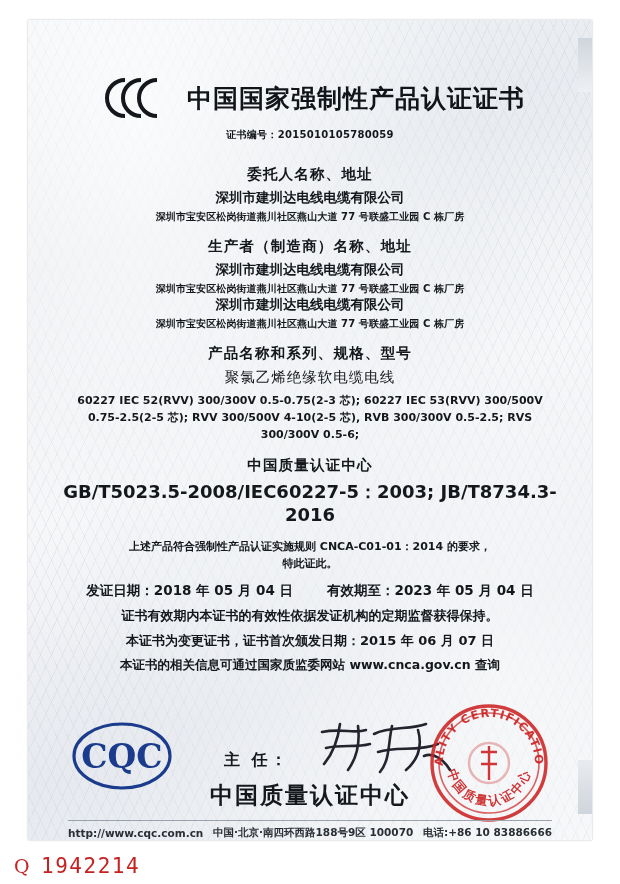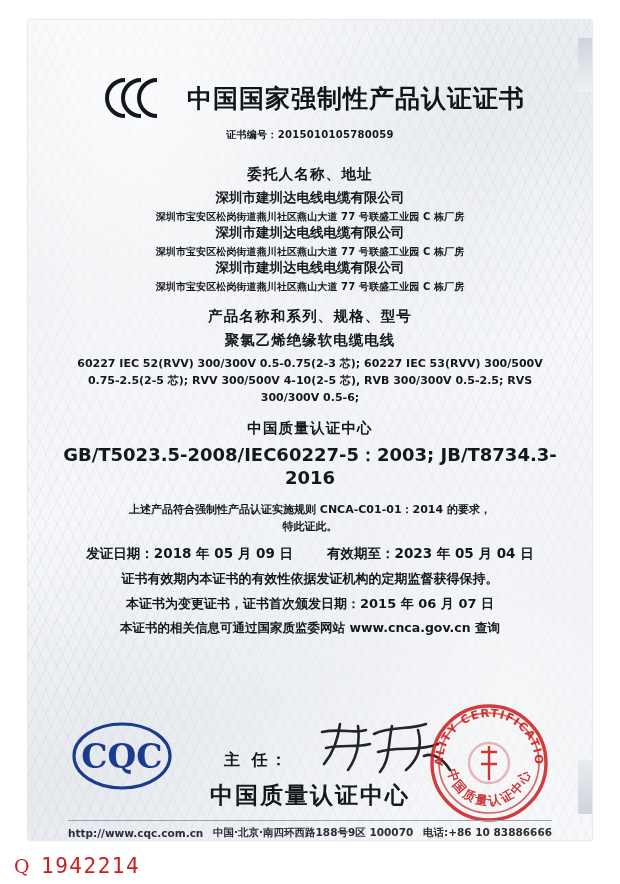--- a/index.html
+++ b/index.html
@@ -107,21 +107,21 @@
     font-weight: bold;
     margin-bottom: 3px;
   }
   .sec-addr {
     font-size: 10px;
     font-weight: bold;
     letter-spacing: 0.1px;
   }
   .prod-name {
     font-size: 14.5px;
-    font-weight: bold;
+    font-weight: normal;
     letter-spacing: 1px;
     margin-top: 4px;
     margin-bottom: 5px;
   }
   .prod-spec {
     font-size: 11px;
     font-weight: bold;
     line-height: 1.55;
     padding: 0 6px;
   }
@@ -291,41 +291,42 @@
       <div class="cert-no">
         <span>证书编号：</span><span>2015010105780059</span>
       </div>
 
       <div class="body-block">
 
         <div class="sec-label">委托人名称、地址</div>
         <div class="sec-name">深圳市建圳达电线电缆有限公司</div>
         <div class="sec-addr">深圳市宝安区松岗街道燕川社区燕山大道 77 号联盛工业园 C 栋厂房</div>
 
+        <div class="sec-label">生产者（制造商）名称、地址</div>
         <div class="sec-name">深圳市建圳达电线电缆有限公司</div>
         <div class="sec-addr">深圳市宝安区松岗街道燕川社区燕山大道 77 号联盛工业园 C 栋厂房</div>
 
         <div class="sec-name">深圳市建圳达电线电缆有限公司</div>
         <div class="sec-addr">深圳市宝安区松岗街道燕川社区燕山大道 77 号联盛工业园 C 栋厂房</div>
 
         <div class="sec-label">产品名称和系列、规格、型号</div>
         <div class="prod-name">聚氯乙烯绝缘软电缆电线</div>
         <div class="prod-spec">60227 IEC 52(RVV) 300/300V 0.5-0.75(2-3 芯); 60227 IEC 53(RVV) 300/500V 0.75-2.5(2-5 芯); RVV 300/500V 4-10(2-5 芯), RVB 300/300V 0.5-2.5; RVS 300/300V 0.5-6;</div>
 
         <div class="sec-label">中国质量认证中心</div>
         <div class="std-value">GB/T5023.5-2008/IEC60227-5：2003; JB/T8734.3-2016</div>
 
         <div class="statement">
           <span>上述产品符合强制性产品认证实施规则 CNCA-C01-01：2014 的要求，</span>
           <span class="indent2">特此证此。</span>
         </div>
 
         <div class="dates-row">
           <div>
-            <span>发证日期：</span><span>2018 年 05 月 09 日</span>
+            <span>发证日期：</span><span>2018 年 05 月 04 日</span>
           </div>
           <div>
             <span>有效期至：</span><span>2023 年 05 月 04 日</span>
           </div>
         </div>
 
         <div class="note-line">证书有效期内本证书的有效性依据发证机构的定期监督获得保持。</div>
 
         <div class="note-line">
           <span>本证书为变更证书，</span><span>证书首次颁发日期：</span><span>2015 年 06 月 07 日</span>

